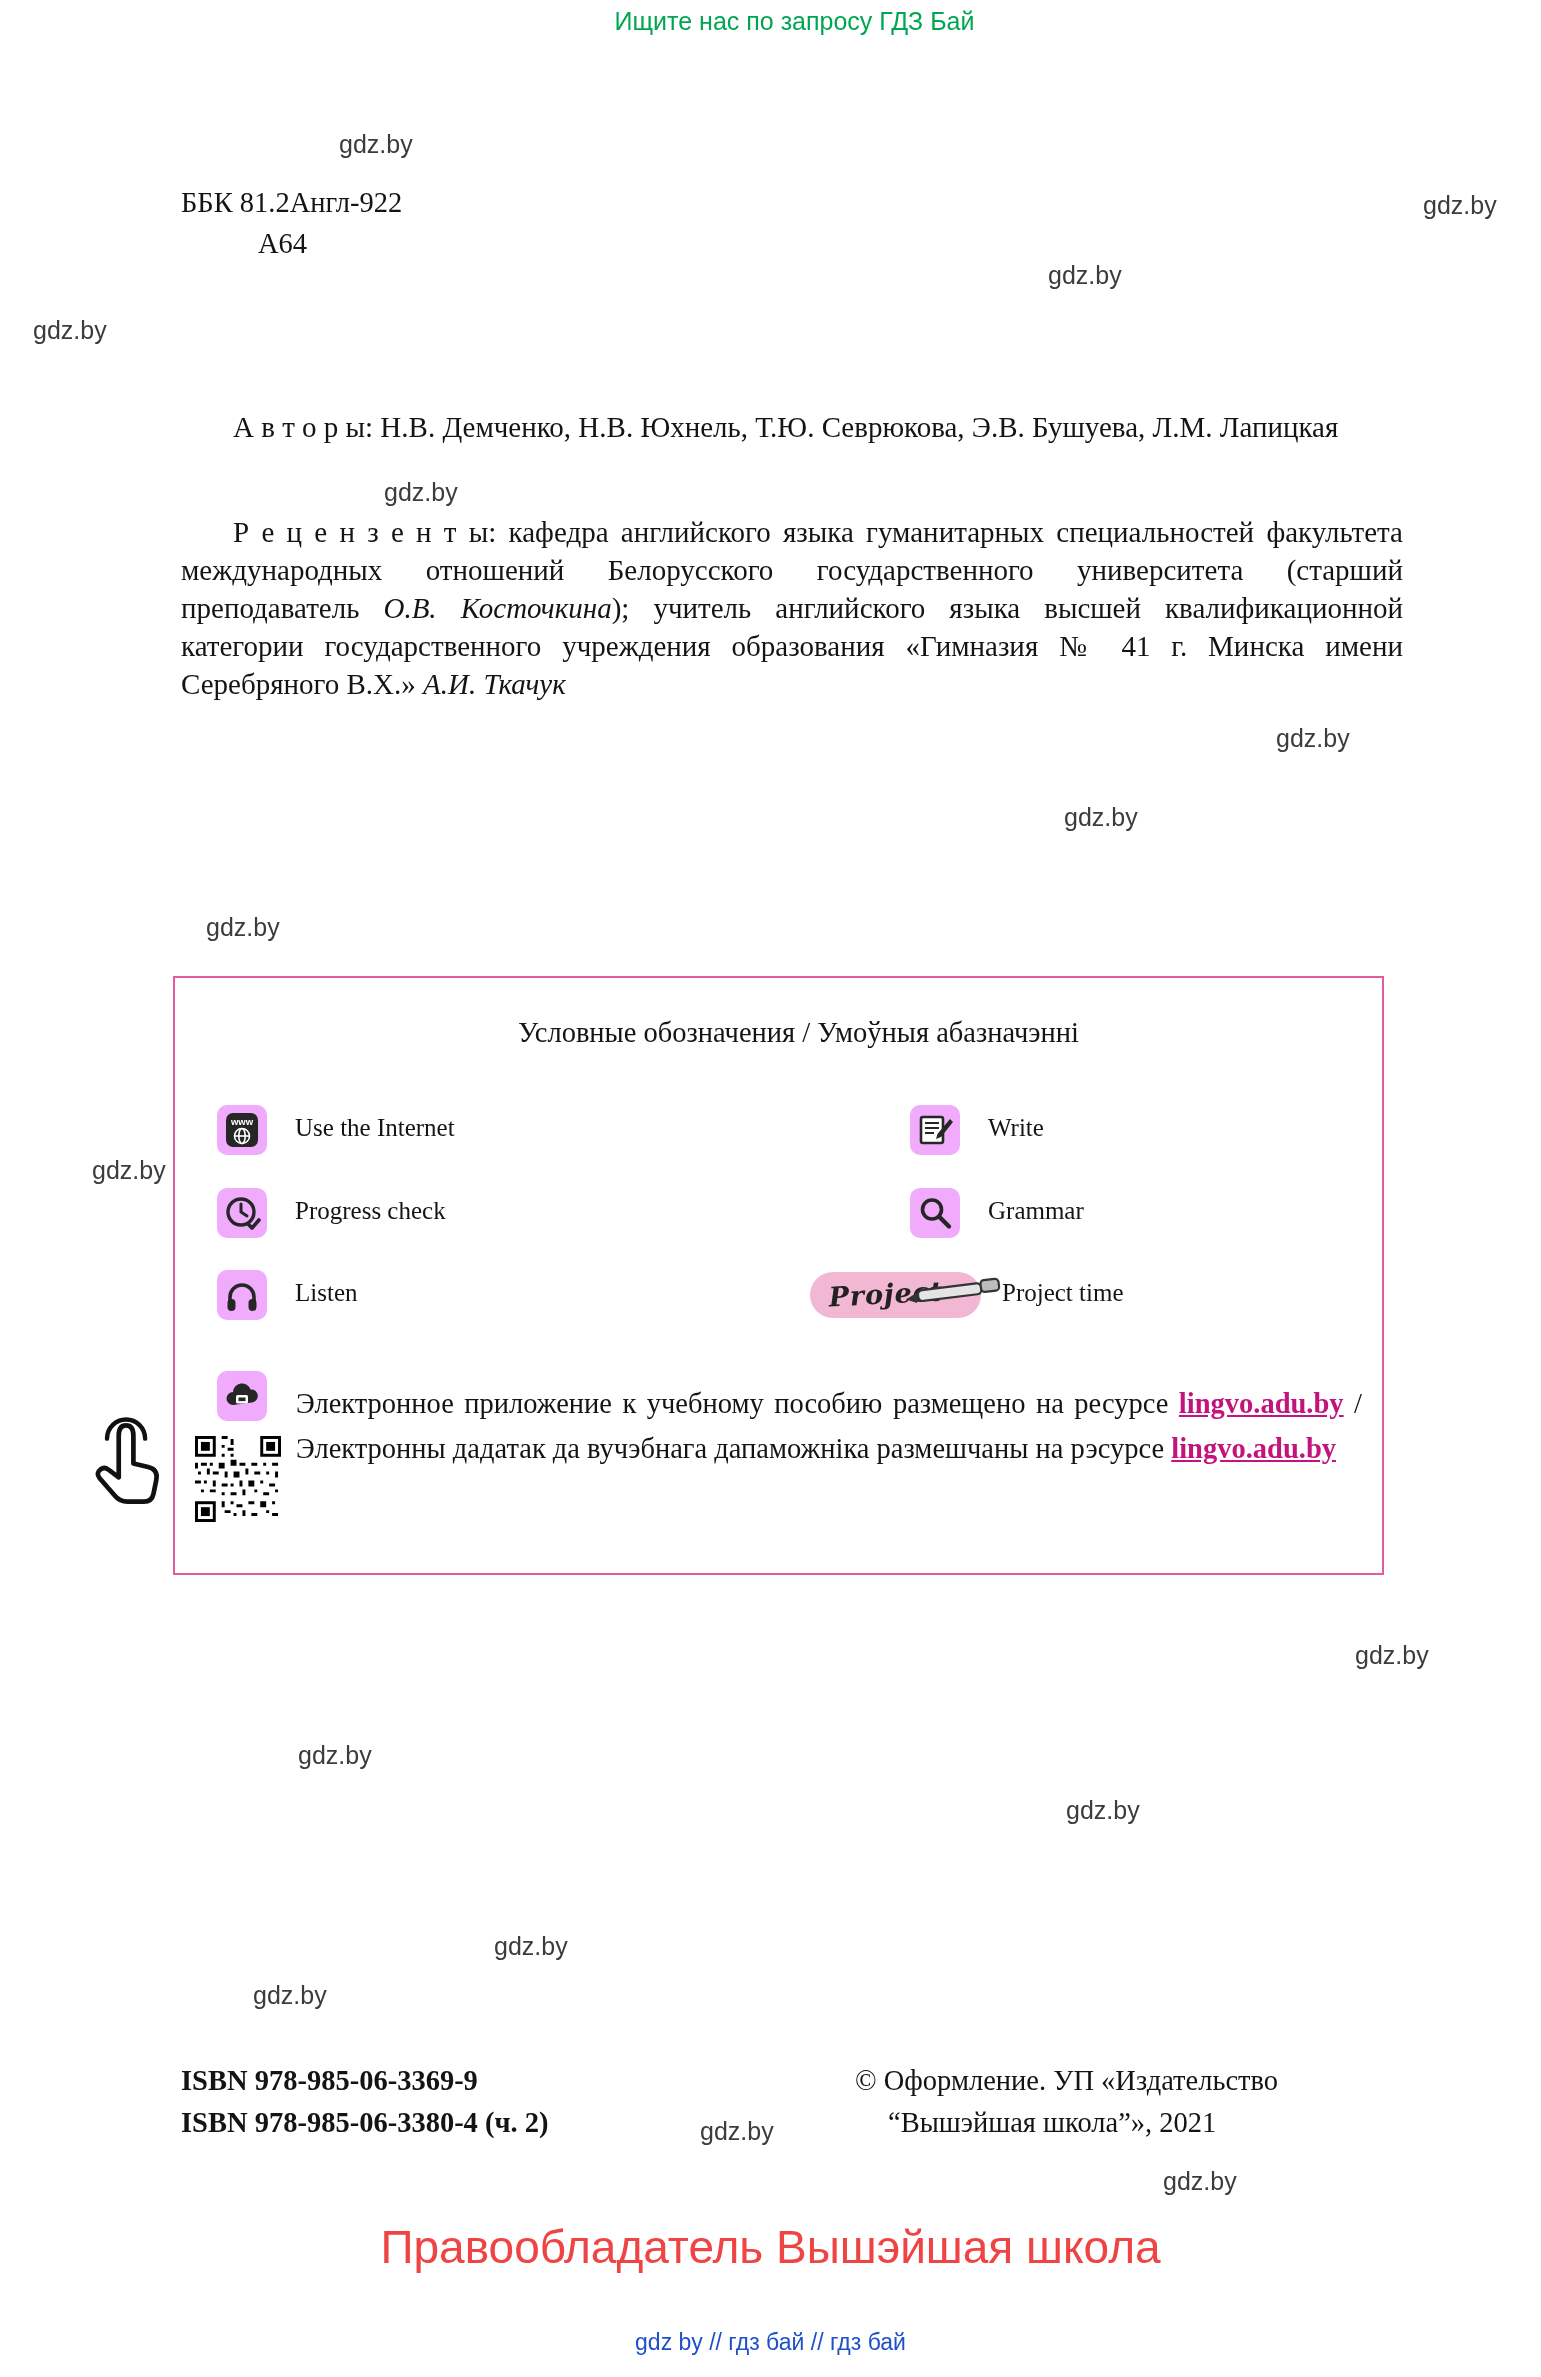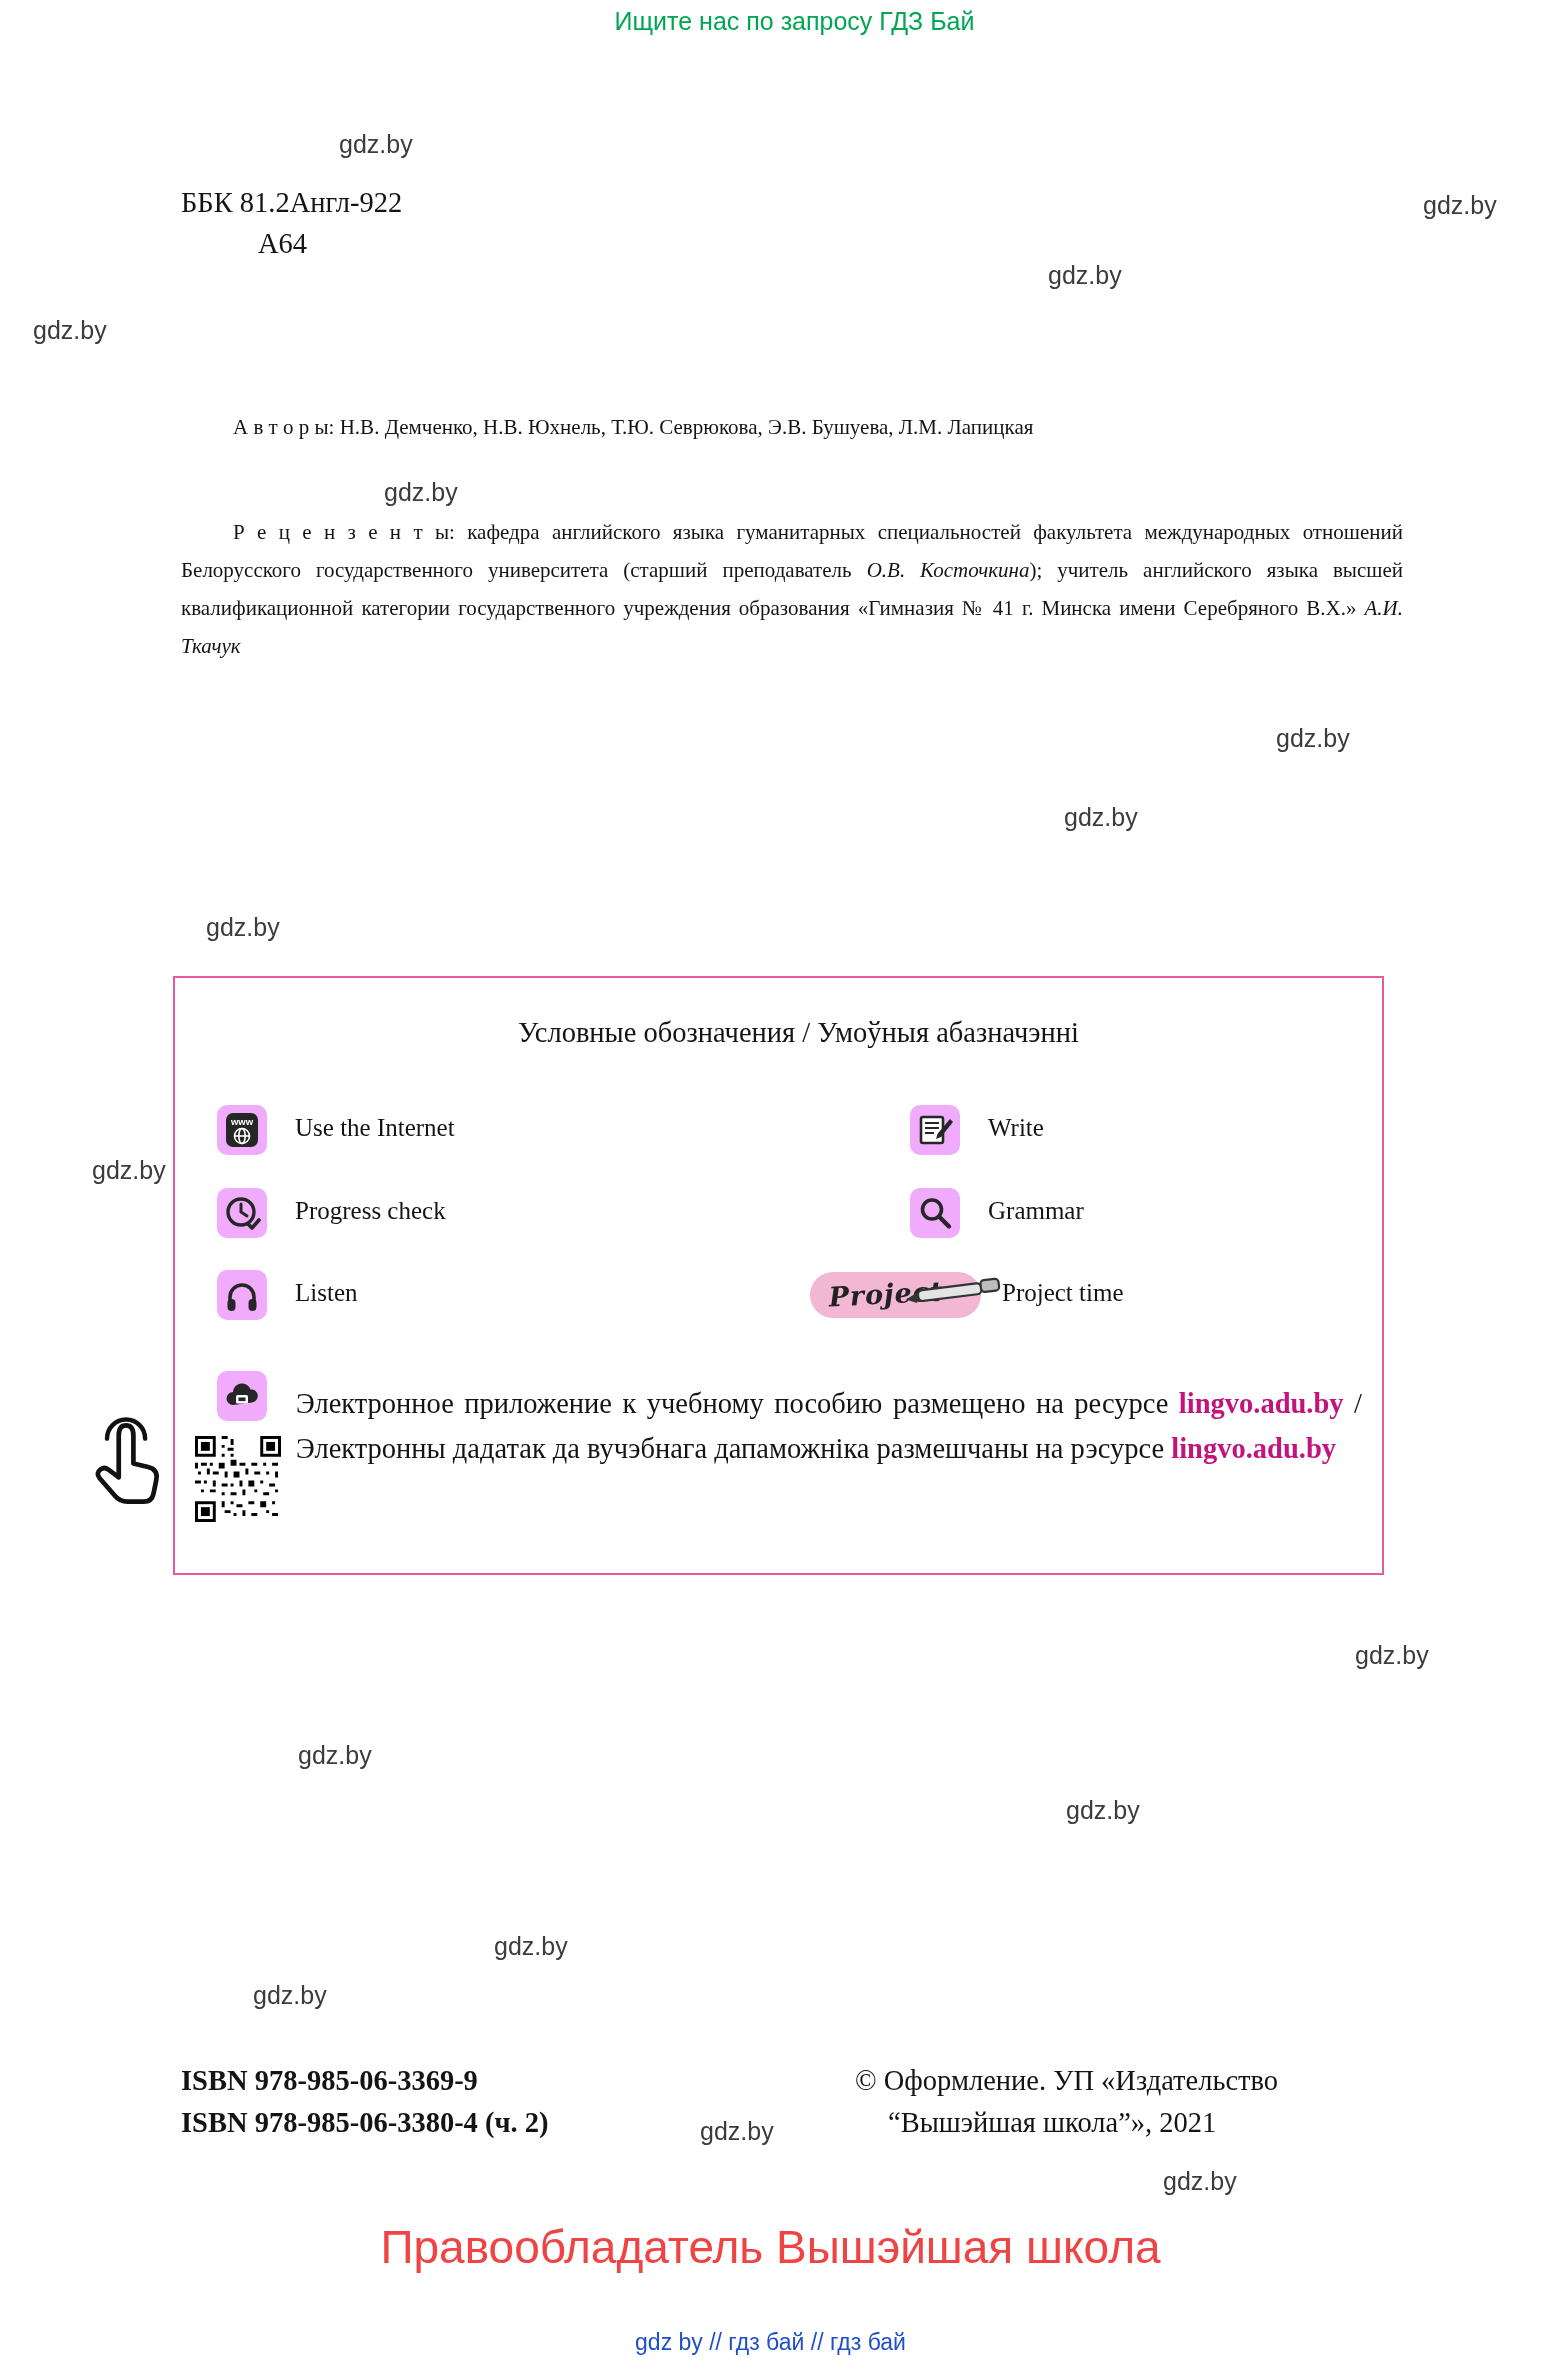--- a/index.html
+++ b/index.html
@@ -13,21 +13,21 @@
     font-family:"Liberation Sans", sans-serif; font-size:25px; color:#00a651;margin-left:24px;
   }
   .wm {
     position:absolute; font-family:"Liberation Sans", sans-serif;
     font-size:25px; color:#3c3c3c; white-space:nowrap;
   }
   .imprint { position:absolute; left:181px; top:182px; font-size:28.5px; line-height:41px; }
   .imprint .code { padding-left:77px; }
   .para {
     position:absolute; left:181px; width:1222px; margin:0;
-    font-size:21px; line-height:38px; text-align:justify; text-indent:52px;
+    font-size:29px; line-height:38px; text-align:justify; text-indent:52px;
   }
   .authors { top:408px; }
   .reviewers { top:513px; }
   .legend-box {
     position:absolute; left:173px; top:976px; width:1211px; height:599px;
     border:2.8px solid #e55ba0; box-sizing:border-box; background:#fff;
   }
   .legend-title {
     position:absolute; top:39px; left:0; width:100%; text-align:center;
     font-weight:normal; font-size:28.5px;padding-left:20px;
@@ -45,21 +45,21 @@
   .project-word {
     display:block; padding:5.5px 0 0 18.4px;
     font-family:"DejaVu Serif", serif; font-style:italic; font-weight:bold;
     font-size:27px; color:#222; transform:rotate(-3deg); letter-spacing:0.9px;
   }
   .pen-svg { position:absolute; right:-31px; top:1.8px; width:110px; height:40px; }
   .app-note {
     position:absolute; left:121px; top:403px; width:1066px; margin:0;
     font-size:28.5px; line-height:45px; text-align:justify;
   }
-  .lnk { font-weight:bold; color:#c2147c; }
+  .lnk { font-weight:bold; color:#c2147c;text-decoration:underline; }
   .qr { position:absolute; left:20px; top:458px; width:86px; height:86px; }
   .hand { position:absolute; left:85px; top:1404px; width:88px; height:125px; }
   .isbn {
     position:absolute; left:181px; top:2060px;
     font-weight:bold; font-size:28.5px; line-height:42px;
   }
   .copyright { position:absolute; left:855px; top:2060px; font-size:28.5px; line-height:42px; }
   .copyright .indent { padding-left:33px; }
   .rights {
     position:absolute; top:2220px; left:0; width:100%; text-align:center;

